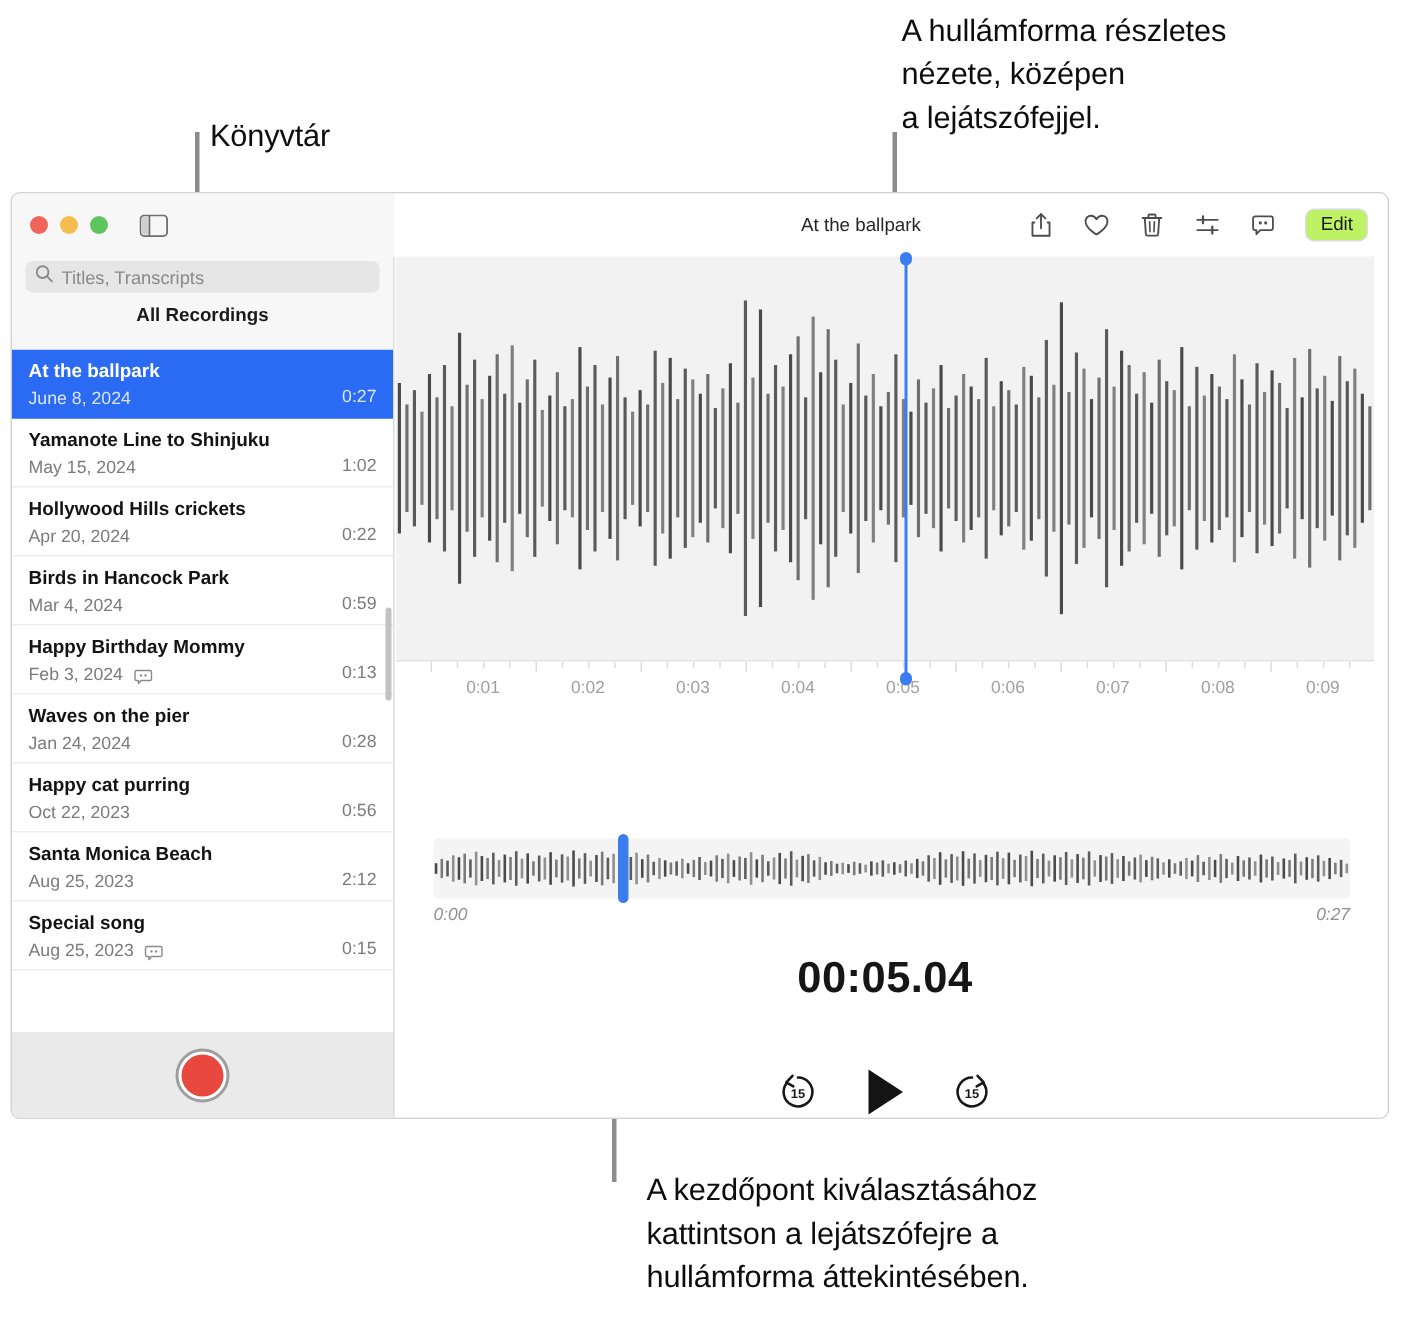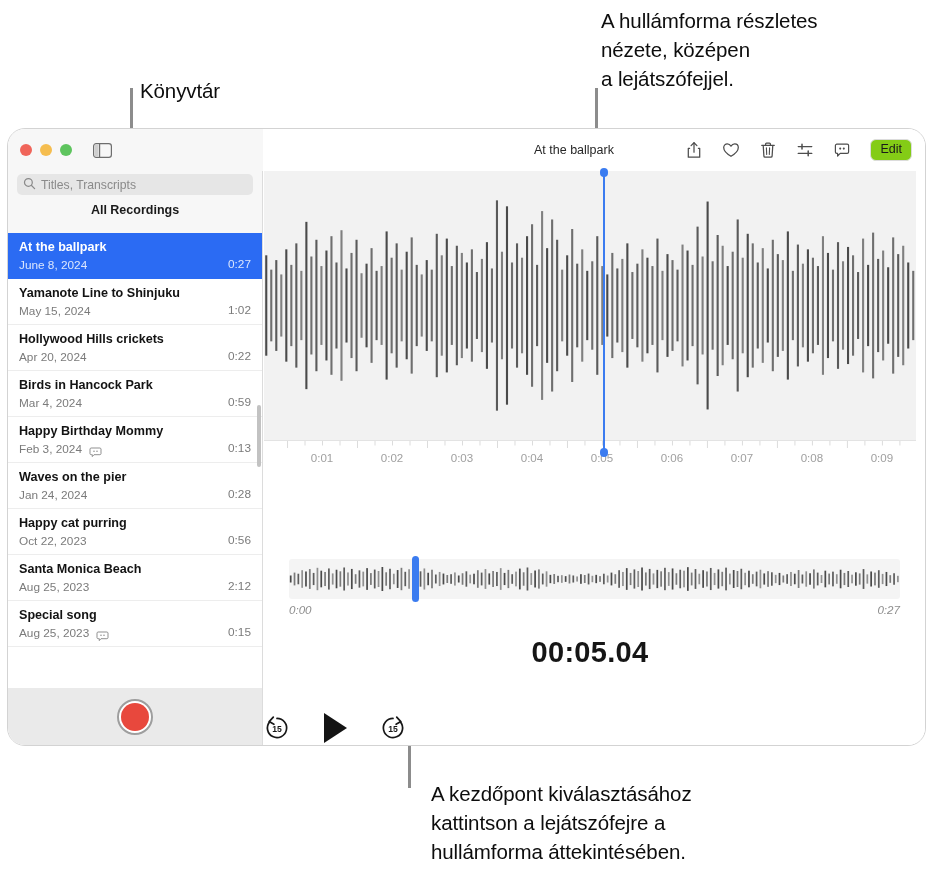--- a/index.html
+++ b/index.html
@@ -40,21 +40,21 @@
 
   
   #app-window {
     position: absolute;
     left: 7px;
     top: 128px;
     width: 919px;
     height: 618px;
     background: #ffffff;
     border: 1px solid #d3d3d3;
-    border-radius: 18px;
+    border-radius: 6px;
     overflow: hidden;
     box-sizing: border-box;
   }
 
   
   #titlebar {
     position: absolute;
     left: 0; top: 0;
     width: 100%;
     height: 42px;
@@ -109,21 +109,21 @@
     gap: 19px;
   }
   .tb-icon {
     width: 18px; height: 18px;
     display: block;
     cursor: default;
   }
   #edit-button {
     border: 1px solid #dcdcdc;
     border-radius: 6px;
-    background: #84cc16;
+    background: #bef264;
     font-size: 12.5px;
     color: #1a1a1a;
     padding: 3px 9px 4px 9px;
     font-family: "Liberation Sans", sans-serif;
     line-height: 1;
   }
 
   
   #sidebar {
     position: absolute;
@@ -339,20 +339,21 @@
     color: #161616;
     letter-spacing: 0.3px;
   }
 
   #transport {
     position: absolute;
     left: 0; right: 9px;
     top: 540px;
     display: flex;
     align-items: center;
+    justify-content: center;
     gap: 30px;
   }
   .transport-btn {
     display: block;
   }
 </style>
 </head>
 <body>
 
 <div class="callout" id="callout-left">Könyvtár</div>

